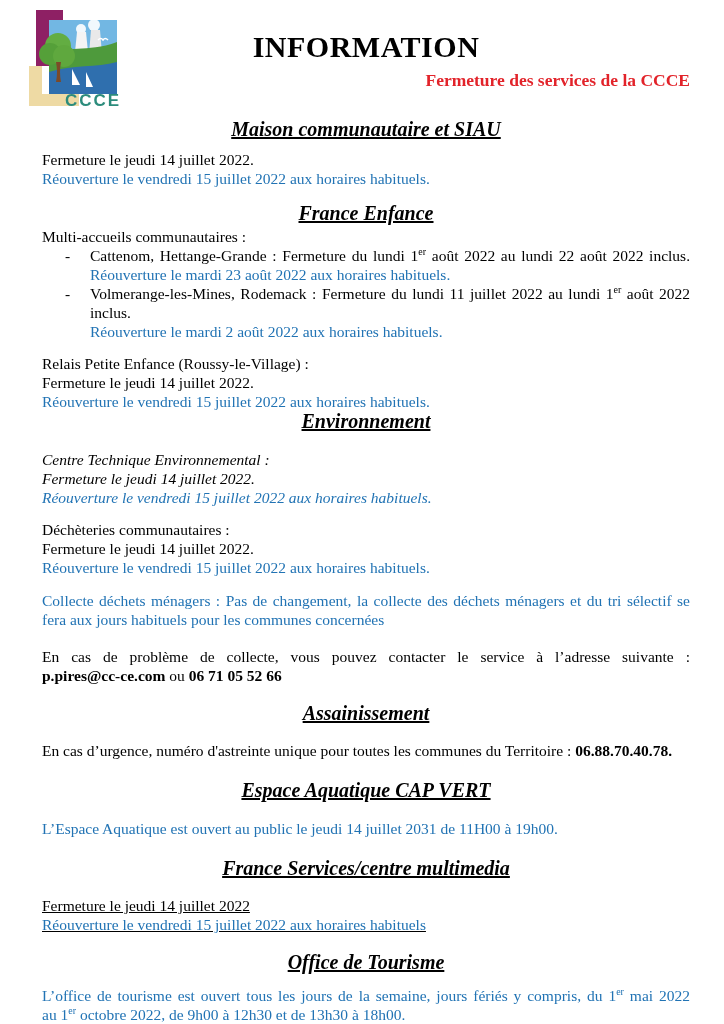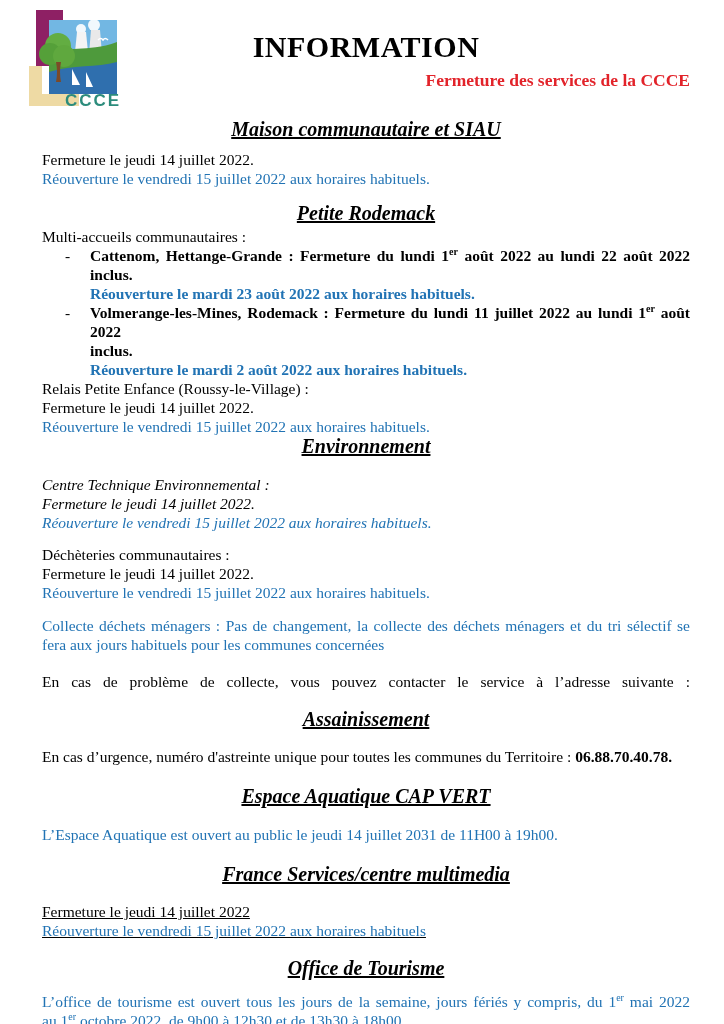--- a/index.html
+++ b/index.html
@@ -24,21 +24,21 @@
   .title{text-align:center;font-weight:bold;font-size:30px;line-height:26px;letter-spacing:.5px;}
   .subtitle{text-align:right;font-weight:bold;font-size:17.5px;line-height:21px;color:var(--red);margin-top:10px;}
   .sec-h{text-align:center;font-weight:bold;font-style:italic;font-size:20px;line-height:20px;}
   .sec-h span{text-decoration:underline;}
   .blue{color:var(--blue);}
   .bold{font-weight:bold;}
   .stretch{text-align:justify;text-align-last:justify;}
   .nowrap{white-space:nowrap;}
   .bullet{display:flex;}
   .bullet .dash{flex:none;width:25px;padding-left:23px;box-sizing:content-box;}
-  .bullet .btext{flex:1;font-weight:bold;}
+  .bullet .btext{flex:1;}
   sup{font-size:10px;line-height:0;vertical-align:super;}
 </style>
 </head>
 <body>
 
 <div class="page">
 
   <svg class="logo" viewBox="0 0 106 100" xmlns="http://www.w3.org/2000/svg" aria-hidden="true">
     <g>
       <rect x="22" y="2" width="13" height="56" fill="#8e2064"></rect>
@@ -69,41 +69,41 @@
 
   <div class="title">INFORMATION</div>
   <div class="subtitle">Fermeture des services de la CCCE</div>
 
   <div class="sec-h" style="margin-top:28px;"><span>Maison communautaire et SIAU</span></div>
   <div style="margin-top:11px;">
     <div>Fermeture le jeudi 14 juillet 2022.</div>
     <div class="blue">Réouverture le vendredi 15 juillet 2022 aux horaires habituels.</div>
   </div>
 
-  <div class="sec-h" style="margin-top:15px;"><span>Petite Rodemack</span></div>
+  <div class="sec-h" style="margin-top:15px;"><span>France Enfance</span></div>
   <div style="margin-top:4px;">Multi-accueils communautaires :</div>
 
   <div class="bullet">
     <div class="dash">-</div>
     <div class="btext">
       <div class="stretch"><span>Cattenom, Hettange-Grande : Fermeture du lundi 1</span><sup>er</sup><span> août 2022 au lundi 22 août 2022 inclus.</span></div>
       <div class="blue">Réouverture le mardi 23 août 2022 aux horaires habituels.</div>
     </div>
   </div>
 
   <div class="bullet">
     <div class="dash">-</div>
     <div class="btext">
       <div class="stretch"><span>Volmerange-les-Mines, Rodemack : Fermeture du lundi 11 juillet 2022 au lundi 1</span><sup>er</sup><span> août 2022</span></div>
       <div>inclus.</div>
       <div class="blue">Réouverture le mardi 2 août 2022 aux horaires habituels.</div>
     </div>
   </div>
 
-  <div style="">
+  <div style="margin-top:13px;">
     <div>Relais Petite Enfance (Roussy-le-Village) :</div>
     <div>Fermeture le jeudi 14 juillet 2022.</div>
     <div class="blue">Réouverture le vendredi 15 juillet 2022 aux horaires habituels.</div>
   </div>
 
   <div class="sec-h"><span>Environnement</span></div>
   <div style="margin-top:19px;font-style:italic;">
     <div>Centre Technique Environnemental :</div>
     <div>Fermeture le jeudi 14 juillet 2022.</div>
     <div class="blue">Réouverture le vendredi 15 juillet 2022 aux horaires habituels.</div>
@@ -115,20 +115,21 @@
     <div class="blue">Réouverture le vendredi 15 juillet 2022 aux horaires habituels.</div>
   </div>
 
   <div style="margin-top:14px;" class="blue">
     <div class="stretch">Collecte déchets ménagers : Pas de changement, la collecte des déchets ménagers et du tri sélectif se</div>
     <div>fera aux jours habituels pour les communes concernées</div>
   </div>
 
   <div style="margin-top:18px;">
     <div class="stretch">En cas de problème de collecte, vous pouvez contacter le service à l’adresse suivante :</div>
+    <div><span class="bold">p.pires@cc-ce.com</span><span> ou </span><span class="bold">06 71 05 52 66</span></div>
   </div>
 
   <div class="sec-h" style="margin-top:18px;"><span>Assainissement</span></div>
   <div class="nowrap" style="margin-top:18px;"><span>En cas d’urgence, numéro d'astreinte unique pour toutes les communes du Territoire : </span><span class="bold">06.88.70.40.78.</span></div>
 
   <div class="sec-h" style="margin-top:20px;"><span>Espace Aquatique CAP VERT</span></div>
   <div class="blue" style="margin-top:19px;">L’Espace Aquatique est ouvert au public le jeudi 14 juillet 2031 de 11H00 à 19h00.</div>
 
   <div class="sec-h" style="margin-top:20px;"><span>France Services/centre multimedia</span></div>
   <div style="margin-top:18px;text-decoration:underline;">

